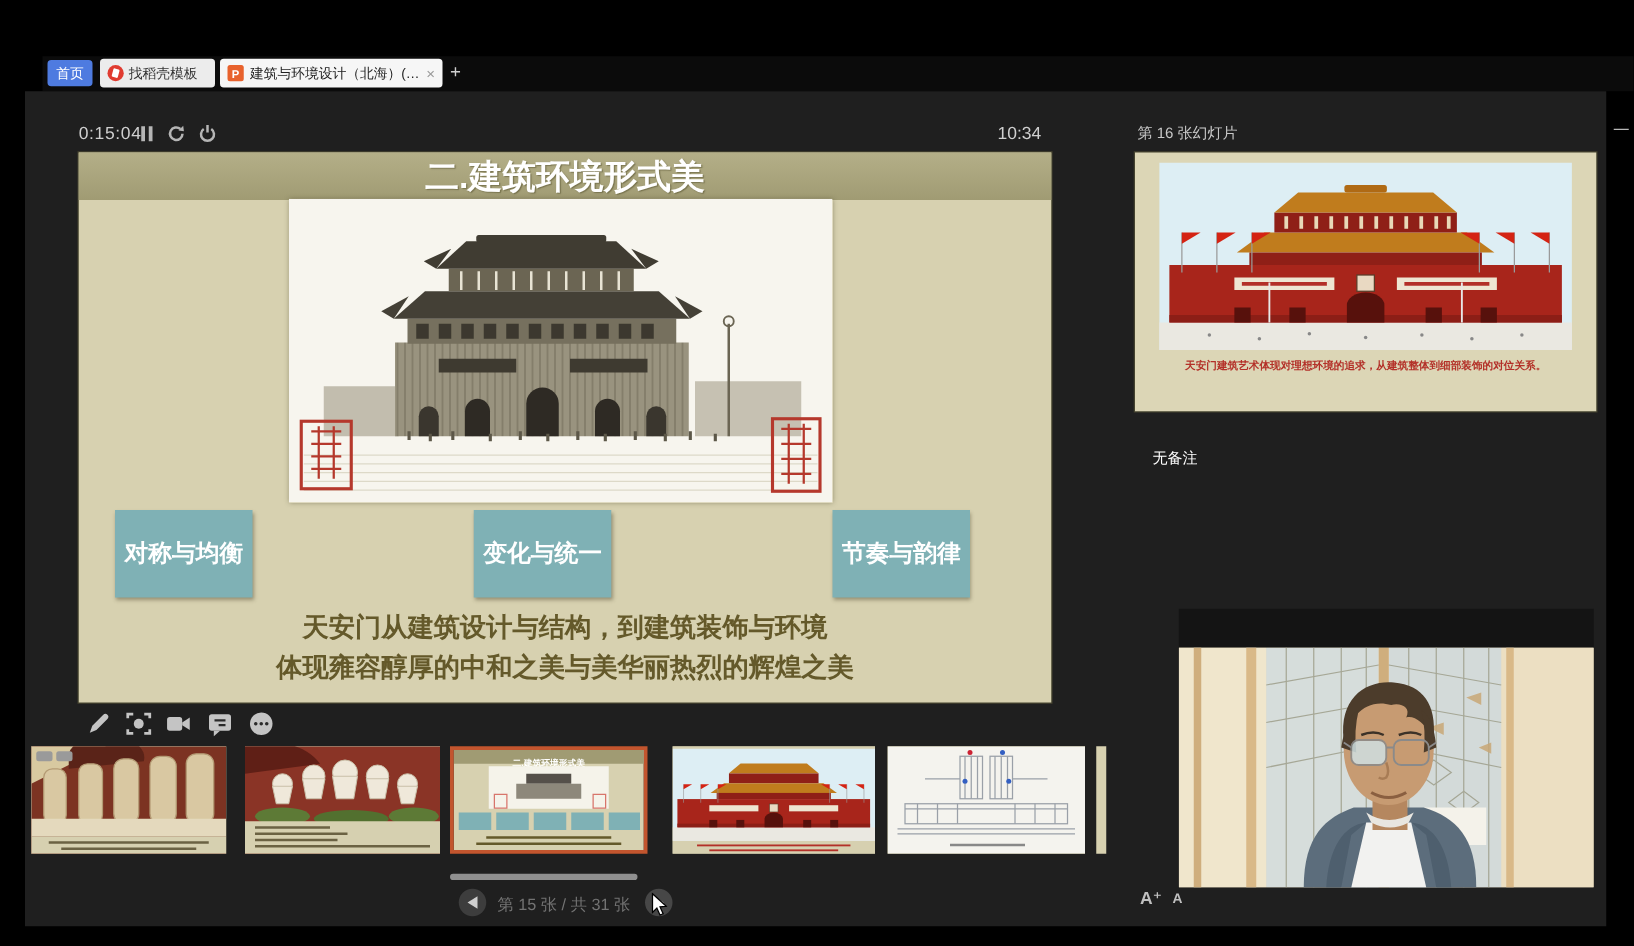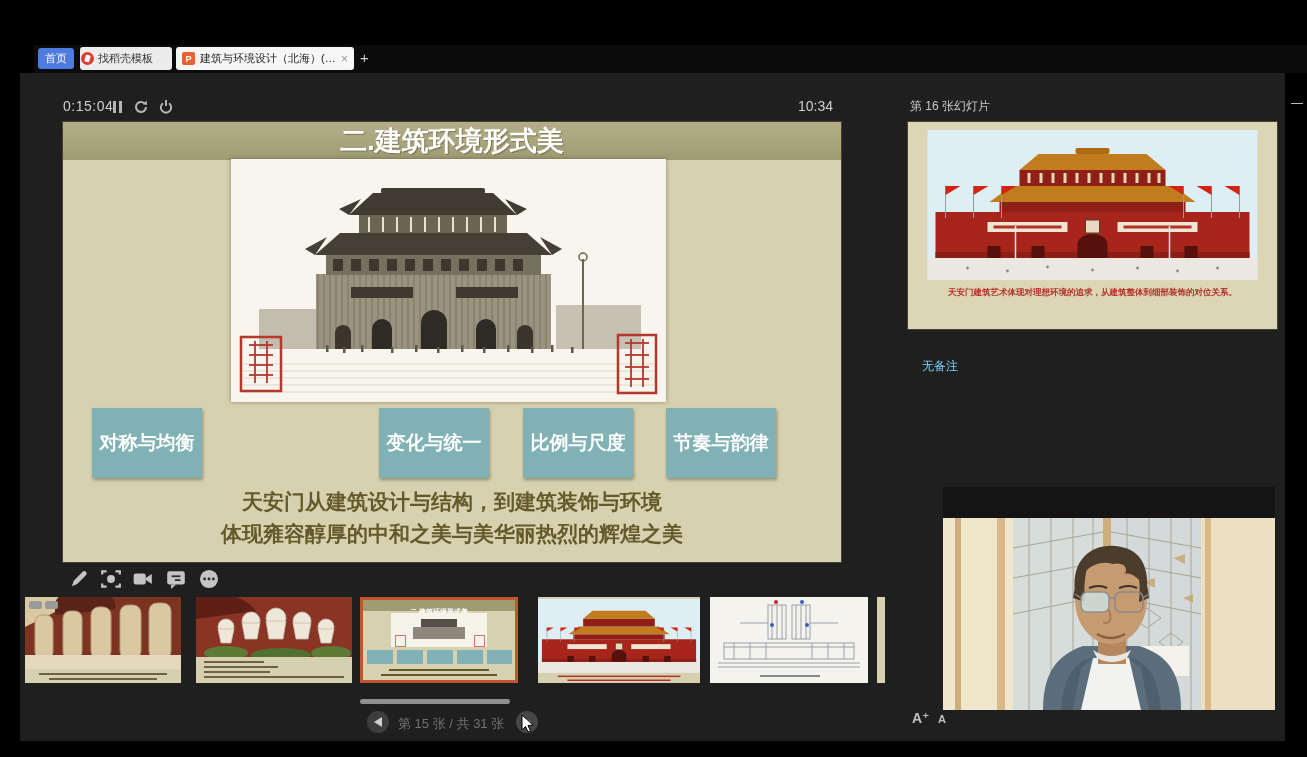--- a/index.html
+++ b/index.html
@@ -4,21 +4,21 @@
 <style>
   html,body{margin:0;padding:0;background:#000;}
   #app{position:relative;width:1307px;height:757px;background:#000;overflow:hidden;
        font-family:"Liberation Sans","DejaVu Sans",sans-serif;}
   .abs{position:absolute;}
   
   .tabbar{left:0;top:45px;width:1307px;height:28px;background:#0b0b0b;margin-left:34px;}
   .tab-home{left:4px;top:3px;width:36px;height:21px;background:#4e7be0;border-radius:3px;
     color:#fff;font-size:11px;display:flex;align-items:center;justify-content:center;}
   .tab-docer{left:46px;top:2px;width:92px;height:23px;background:#ececec;border-radius:3px;
-    display:flex;align-items:center;gap:4px;padding-left:1px;font-size:11px;color:#333;box-sizing:border-box;}
+    display:flex;align-items:center;gap:4px;padding-left:6px;font-size:11px;color:#333;box-sizing:border-box;}
   .docer-dot{width:13px;height:13px;border-radius:50%;background:#e03b30;position:relative;flex:0 0 auto;}
   .docer-dot:after{content:"";position:absolute;left:4px;top:3px;width:5px;height:7px;background:#fff;border-radius:1px;transform:rotate(15deg);}
   .tab-doc{left:142px;top:2px;width:178px;height:23px;background:#f6f6f6;border-radius:3px;
     display:flex;align-items:center;gap:5px;padding:0 6px;font-size:11px;color:#222;box-sizing:border-box;}
   .ppt-ico{width:13px;height:13px;background:#e8622d;border-radius:2px;color:#fff;font-size:9px;font-weight:bold;
     display:flex;align-items:center;justify-content:center;flex:0 0 auto;}
   .tab-title{white-space:nowrap;overflow:hidden;text-overflow:ellipsis;flex:1;}
   .tab-close{color:#999;font-size:12px;flex:0 0 auto;}
   .newtab{left:326px;top:4px;color:#cfcfcf;font-size:15px;}
   .vicon1{left:1178px;top:52px;width:17px;height:12px;border:1.5px solid #a8a8a8;border-radius:2px;}
@@ -54,21 +54,21 @@
   
   .navbtn{top:711px;width:22px;height:22px;border-radius:50%;background:#3d3d3d;display:flex;align-items:center;justify-content:center;}
   .tri-l{width:0;height:0;border-style:solid;border-width:5px 8px 5px 0;border-color:transparent #cfcfcf transparent transparent;}
   .tri-r{width:0;height:0;border-style:solid;border-width:5px 0 5px 8px;border-color:transparent transparent transparent #cfcfcf;}
   .navlabel{left:398px;top:715px;color:#737373;font-size:13px;}
   
   .sb-label{left:910px;top:98px;color:#c8c8c8;font-size:12px;}
   .preview{left:908px;top:122px;width:369px;height:207px;background:#dcd6b6;box-shadow:0 0 0 1px #45432f;}
   .pv-photo{left:18px;top:8px;width:333px;height:150px;}
   .pv-cap{width:369px;text-align:center;color:#b33028;font-size:8.5px;font-weight:bold;}
-  .no-notes{left:922px;top:358px;color:#7dd3fc;font-size:12px;}
+  .no-notes{left:922px;top:358px;color:#ffffff;font-size:12px;}
   .webcam{left:943px;top:487px;width:332px;height:223px;background:#141414;}
   .fontbtn{top:710px;color:#c0c0c0;font-size:14px;font-weight:bold;}
   .minicap{background:#64592a;height:2px;}
   .cursor{left:518px;top:714px;}
 </style>
 </head>
 <body>
 
 <div id="app">
 
@@ -204,21 +204,20 @@
         <line x1="394" y1="184" x2="418" y2="184"></line>
           <line x1="394" y1="196" x2="418" y2="196"></line>
         <line x1="394" y1="208" x2="418" y2="208"></line>
           <line x1="394" y1="220" x2="418" y2="220"></line>
         <line x1="400" y1="180" x2="400" y2="228"></line>
           <line x1="412" y1="180" x2="412" y2="228"></line>
       </g>
     </svg>
     <div class="abs pbtn" style="left:29px">对称与均衡</div>
     <div class="abs pbtn" style="left:316px">变化与统一</div>
-    <div class="abs pbtn" style="left:460px">比例与尺度</div>
     <div class="abs pbtn" style="left:603px">节奏与韵律</div>
     <div class="abs cap" style="top:366px">天安门从建筑设计与结构，到建筑装饰与环境</div>
     <div class="abs cap" style="top:398px">体现雍容醇厚的中和之美与美华丽热烈的辉煌之美</div>
   </div>
 
   <svg class="abs tool" style="left:68px" viewBox="0 0 20 20">
     <path d="M3.5 16.5 l1.8-5 8-8 a2.1 2.1 0 0 1 3 3 l-8 8 -4.8 2 z" fill="#c4c4c4"></path>
   </svg>
   <svg class="abs tool" style="left:100px" viewBox="0 0 20 20">
     <g stroke="#c4c4c4" stroke-width="2" fill="none">

